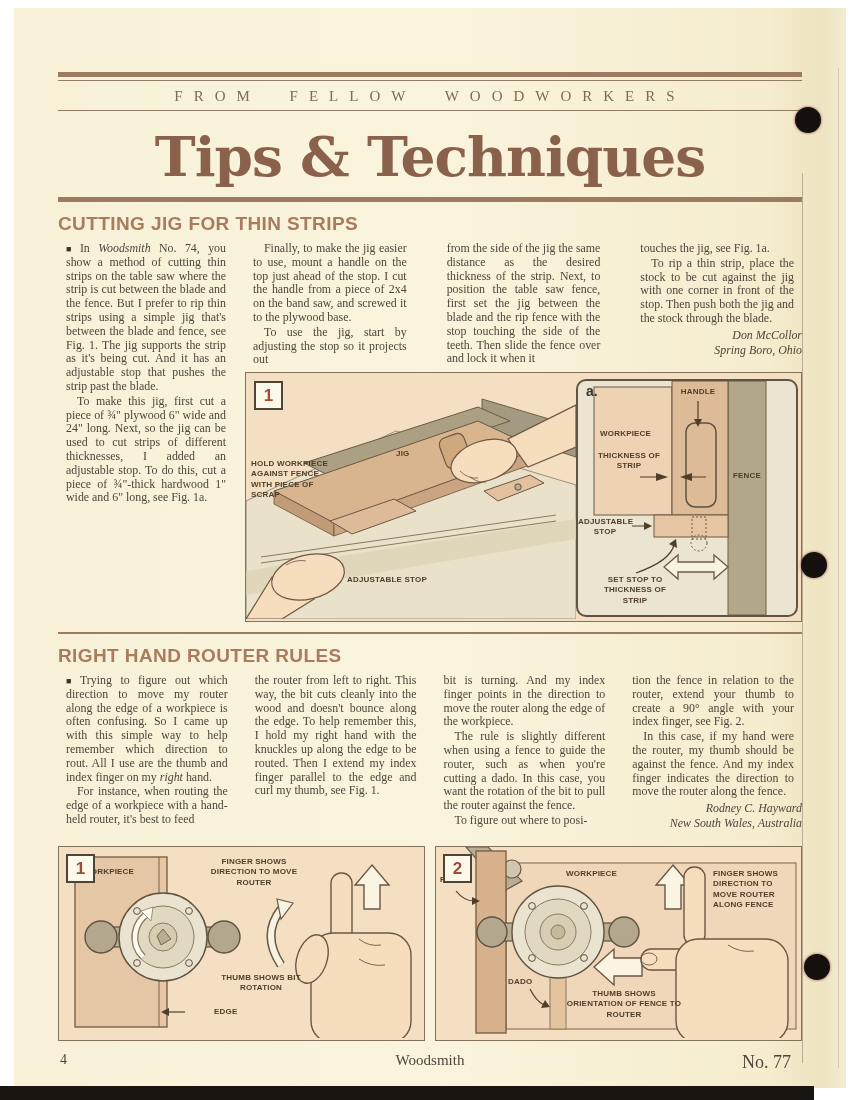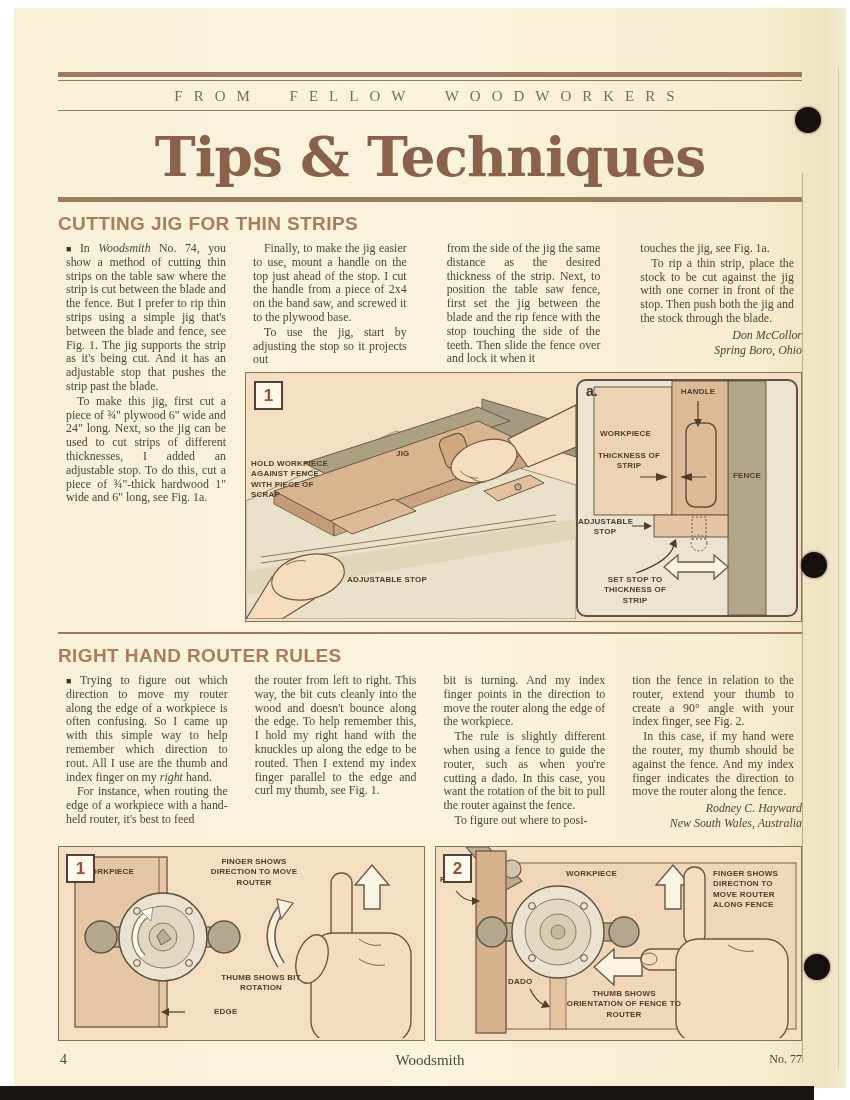--- a/index.html
+++ b/index.html
@@ -61,21 +61,21 @@
   
   .art2-textrow{display:flex;gap:11px;margin-top:6px;min-height:168px;}
   .art2-textrow .col{flex:1;min-width:0;}
   .figs-row{display:flex;gap:10px;margin-top:4px;}
   .figure-b{flex:1;height:193px;}
 
   
   .footer{position:absolute;left:44px;top:1044px;width:744px;font-family:"Liberation Serif",serif;color:#4e453b;}
   .footer .pg{position:absolute;left:2px;top:0;font-size:14px;}
   .footer .mag{position:absolute;left:0;right:0;text-align:center;font-size:15px;}
-  .footer .iss{position:absolute;right:0;top:0;font-size:12px;}
+  .footer .iss{position:absolute;right:11px;top:0;font-size:18px;}
   svg{display:block;}
 </style>
 </head>
 <body>
 
 <div class="page">
   <div class="edge-line-1"></div>
   <div class="edge-line-2"></div>
 
   <div class="content">

